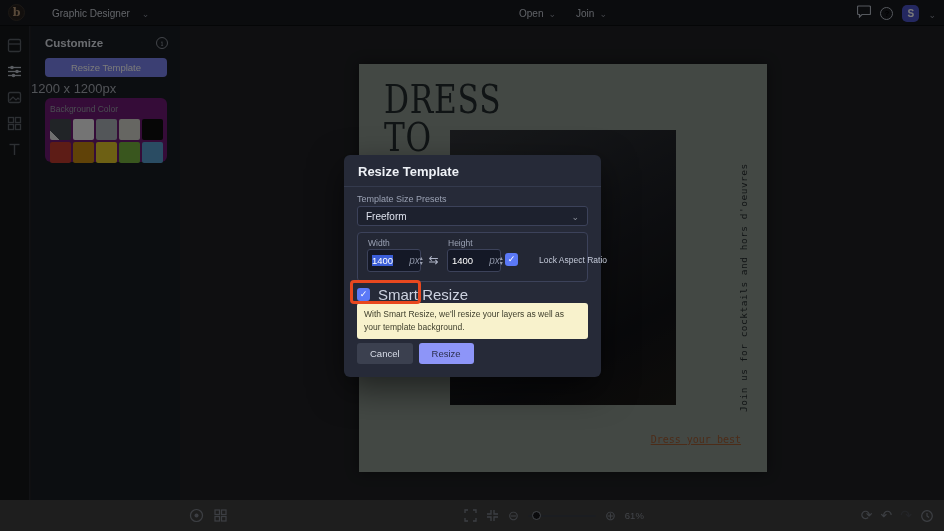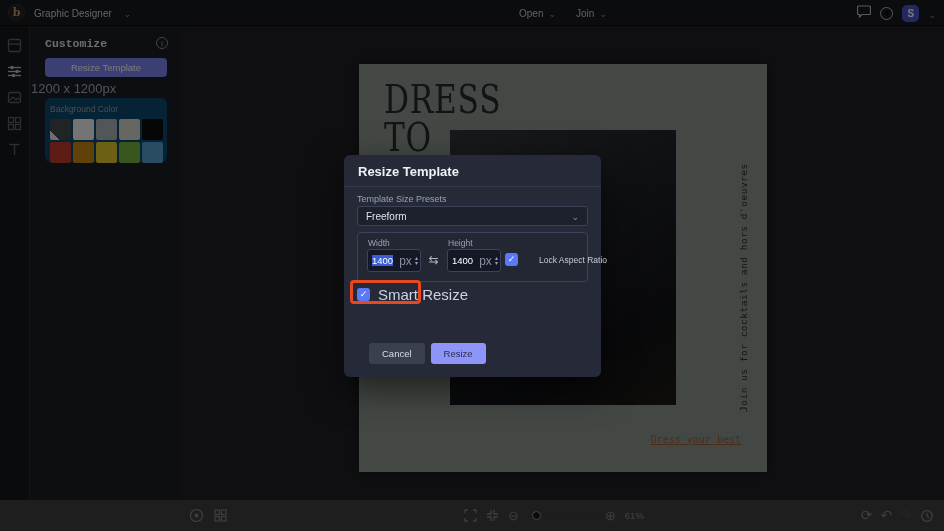--- a/index.html
+++ b/index.html
@@ -3,44 +3,44 @@
 <meta charset="utf-8">
 <style>
   * { margin:0; padding:0; box-sizing:border-box; }
   body { font-family:"Liberation Sans", sans-serif; background:#000; }
   .app { position:relative; width:944px; height:531px; overflow:hidden; background:#202124; }
 
   
   .topbar { position:absolute; top:0; left:0; right:0; height:26px; background:#17191e; border-bottom:1px solid #0c0d10; z-index:1; }
   .logo { position:absolute; left:8px; top:4px; width:17px; height:17px; border-radius:50%; background:#27211d; border:1px solid #3a332c; color:#b89a78; font:bold 11px "DejaVu Serif", serif; text-align:center; line-height:15px; }
   .logo::after { content:"b"; }
-  .menu-gd { position:absolute; left:34px; top:0; height:26px; display:flex; align-items:center; gap:12px; color:#ccd1d9; font-size:10px; }
+  .menu-gd { position:absolute; left:52px; top:0; height:26px; display:flex; align-items:center; gap:12px; color:#ccd1d9; font-size:10px; }
   .tb-center { position:absolute; left:519px; top:0; height:26px; display:flex; align-items:center; gap:20px; }
   .tb-item { display:flex; align-items:center; gap:5px; color:#c6cbd4; font-size:10px; cursor:pointer; }
   .chev::after { content:"⌄"; font-size:9px; color:#8a8f98; line-height:6px; }
   .tb-right { position:absolute; right:8px; top:0; height:26px; display:flex; align-items:center; gap:9px; }
   .icon { color:#b4bac4; }
   .help-ic { width:13px; height:13px; border:1.3px solid #b4bac4; border-radius:50%; font-size:8px; font-weight:bold; text-align:center; line-height:11px; }
   .help-ic::after { content:"?"; }
   .avatar { width:17px; height:17px; border-radius:5px; background:#4d55c8; color:#fff; font-size:10px; font-weight:bold; text-align:center; line-height:17px; }
 
   
   .sidebar { position:absolute; left:0; top:26px; bottom:31px; width:30px; background:#15171b; border-right:1px solid #24272d; z-index:1; display:flex; flex-direction:column; align-items:center; padding-top:12px; gap:11px; }
   .sb-ic { width:15px; height:15px; color:#5f646c; }
   .sb-ic.active { color:#b9bfc8; }
   .sb-ic svg { width:15px; height:15px; display:block; }
 
   
   .panel { position:absolute; left:31px; top:26px; bottom:31px; width:149px; background:#1b1e24; z-index:1; }
-  .p-head { position:absolute; left:14px; top:11px; color:#dde2ea; font-size:11.5px; font-weight:bold;font-family:Liberation Mono, monospace; }
+  .p-head { position:absolute; left:14px; top:11px; color:#dde2ea; font-size:11.5px; font-weight:bold; }
   .info-ic { position:absolute; right:12px; top:11px; width:12px; height:12px; border:1.2px solid #8a909a; border-radius:50%; color:#8a909a; font-size:8px; text-align:center; line-height:11px; font-family:"DejaVu Serif", serif; }
   .info-ic::after { content:"i"; }
   .p-resize-btn { position:absolute; left:14px; top:32px; width:122px; height:19px; background:#7c84f0; border:none; border-radius:4px; color:#fff; font-size:9.5px; font-family:"Liberation Sans", sans-serif; cursor:pointer; }
   .p-dims { position:absolute; left:0; top:55px; width:100%; text-align:left; color:#a8adb6; font-size:13px; }
-  .p-card { position:absolute; left:14px; top:72px; width:122px; height:64px; background:#0c4a6e; border-radius:6px; padding:6px 5px; }
+  .p-card { position:absolute; left:14px; top:72px; width:122px; height:64px; background:#701a75; border-radius:6px; padding:6px 5px; }
   .p-card-label { color:#9aa0aa; font-size:8.5px; margin-bottom:5px; }
   .swatch-grid { display:grid; grid-template-columns:repeat(5, 21px); gap:2px; }
   .swatch { width:21px; height:21px; border-radius:2px; cursor:pointer; }
   .swatch.transparent { background:linear-gradient(45deg, #e9e9e9 22%, #454b52 22%); }
 
   
   .workspace { position:absolute; left:180px; top:26px; right:0; bottom:31px; background:#202124; }
   .design { position:absolute; left:179px; top:38px; width:408px; height:408px; background:#8d968e; box-shadow:0 0 12px rgba(0,0,0,.4); }
   .dress-heading { position:absolute; left:25px; top:16px; font-family:"DejaVu Serif", serif; font-size:40px; line-height:0.95; color:#222a2c; transform:scaleX(.78); transform-origin:left top; letter-spacing:1px; }
   .photo { position:absolute; left:91px; top:66px; width:226px; height:275px;
@@ -73,36 +73,36 @@
   .m-label { position:absolute; left:13px; top:39px; color:#9aa1b3; font-size:9px; }
   .m-select { position:absolute; left:13px; top:51px; width:231px; height:20px; background:#1d212e; border:1px solid #3c425a; border-radius:3px; display:flex; align-items:center; padding:0 8px; color:#dde1ec; font-size:10px; cursor:pointer; }
   .m-select .chev { margin-left:auto; }
   .m-sizegroup { position:absolute; left:13px; top:77px; width:231px; height:50px; border:1px solid #3c425a; border-radius:4px; background:#232734; }
   .fl { position:absolute; top:5px; color:#9aa1b3; font-size:8.5px; }
   .fl.w { left:10px; } .fl.h { left:90px; }
   .m-input { position:absolute; top:16px; width:54px; height:23px; background:#141826; border:1px solid #3c425a; border-radius:3px; display:flex; align-items:center; padding:0 2px 0 4px; }
   .m-input.width { left:9px; } .m-input.height { left:89px; }
   .m-input .val { color:#fff; font-size:9.5px; }
   .m-input .val.sel { background:#3b5ed8; }
-  .m-input .unit { color:#8a90a2; font-size:12px; margin-left:6px; }
+  .m-input .unit { color:#8a90a2; font-size:10px; margin-left:16px;font-style:italic; }
   .stepper { margin-left:auto; display:flex; flex-direction:column; color:#9aa0b0; font-size:6px; line-height:5px; cursor:pointer; }
   .stepper i { font-style:normal; }
   .swap { position:absolute; left:67px; top:19px; width:17px; height:17px; background:none; border:none; color:#aeb4c6; font-size:12px; line-height:17px; cursor:pointer; padding:0; }
   .swap::after { content:"⇆"; }
   .checkbox { display:inline-block; width:13px; height:13px; border-radius:3px; background:#5b79f7; color:#fff; font-size:9px; line-height:13px; text-align:center; cursor:pointer; flex:none; }
   .checkbox.checked::after { content:"✓"; }
   .lock-cb { position:absolute; left:147px; top:20px; }
   .lock-label { position:absolute; left:165px; top:22px; color:#c4cad9; font-size:8.5px; white-space:nowrap;margin-left:16px; }
   .smart-row { position:absolute; left:13px; top:131px; display:flex; align-items:center; gap:8px; }
   .smart-label { color:#cdd2e0; font-size:15px; }
   .hl-box { position:absolute; left:6px; top:125px; width:71px; height:24px; border:3px solid #e8481f; border-radius:4px; pointer-events:none; z-index:5; }
   .m-info { position:absolute; left:13px; top:148px; width:231px; background:#f8f2cc; border-radius:3px; padding:5px 7px; color:#40402e; font-size:8.5px; line-height:1.5; }
   .m-actions { position:absolute; left:13px; top:188px; display:flex; gap:6px; }
   .btn { height:21px; border:none; border-radius:3px; font-size:9.5px; font-family:"Liberation Sans", sans-serif; cursor:pointer; padding:0 13px; }
-  .btn.cancel { background:#3b404f; color:#d9dde8;margin-left:12px; }
+  .btn.cancel { background:#3b404f; color:#d9dde8; }
   .btn.primary { background:#8d95f8; color:#2b2f4e; }
 </style>
 </head>
 <body>
 
 <div class="app">
 
   <div class="topbar">
     <div class="logo"></div>
     <div class="menu-gd">
@@ -286,20 +286,21 @@
       <span class="checkbox checked lock-cb"></span>
       <span class="lock-label">Lock Aspect Ratio</span>
     </div>
 
     <div class="smart-row">
       <span class="checkbox checked"></span>
       <span class="smart-label">Smart Resize</span>
     </div>
     <div class="hl-box"></div>
 
+    <div class="m-info">With Smart Resize, we'll resize your layers as well as your template background.</div>
 
     <div class="m-actions">
       <button class="btn cancel">Cancel</button>
       <button class="btn primary">Resize</button>
     </div>
   </div>
 
 </div>
 
 </body></html>

